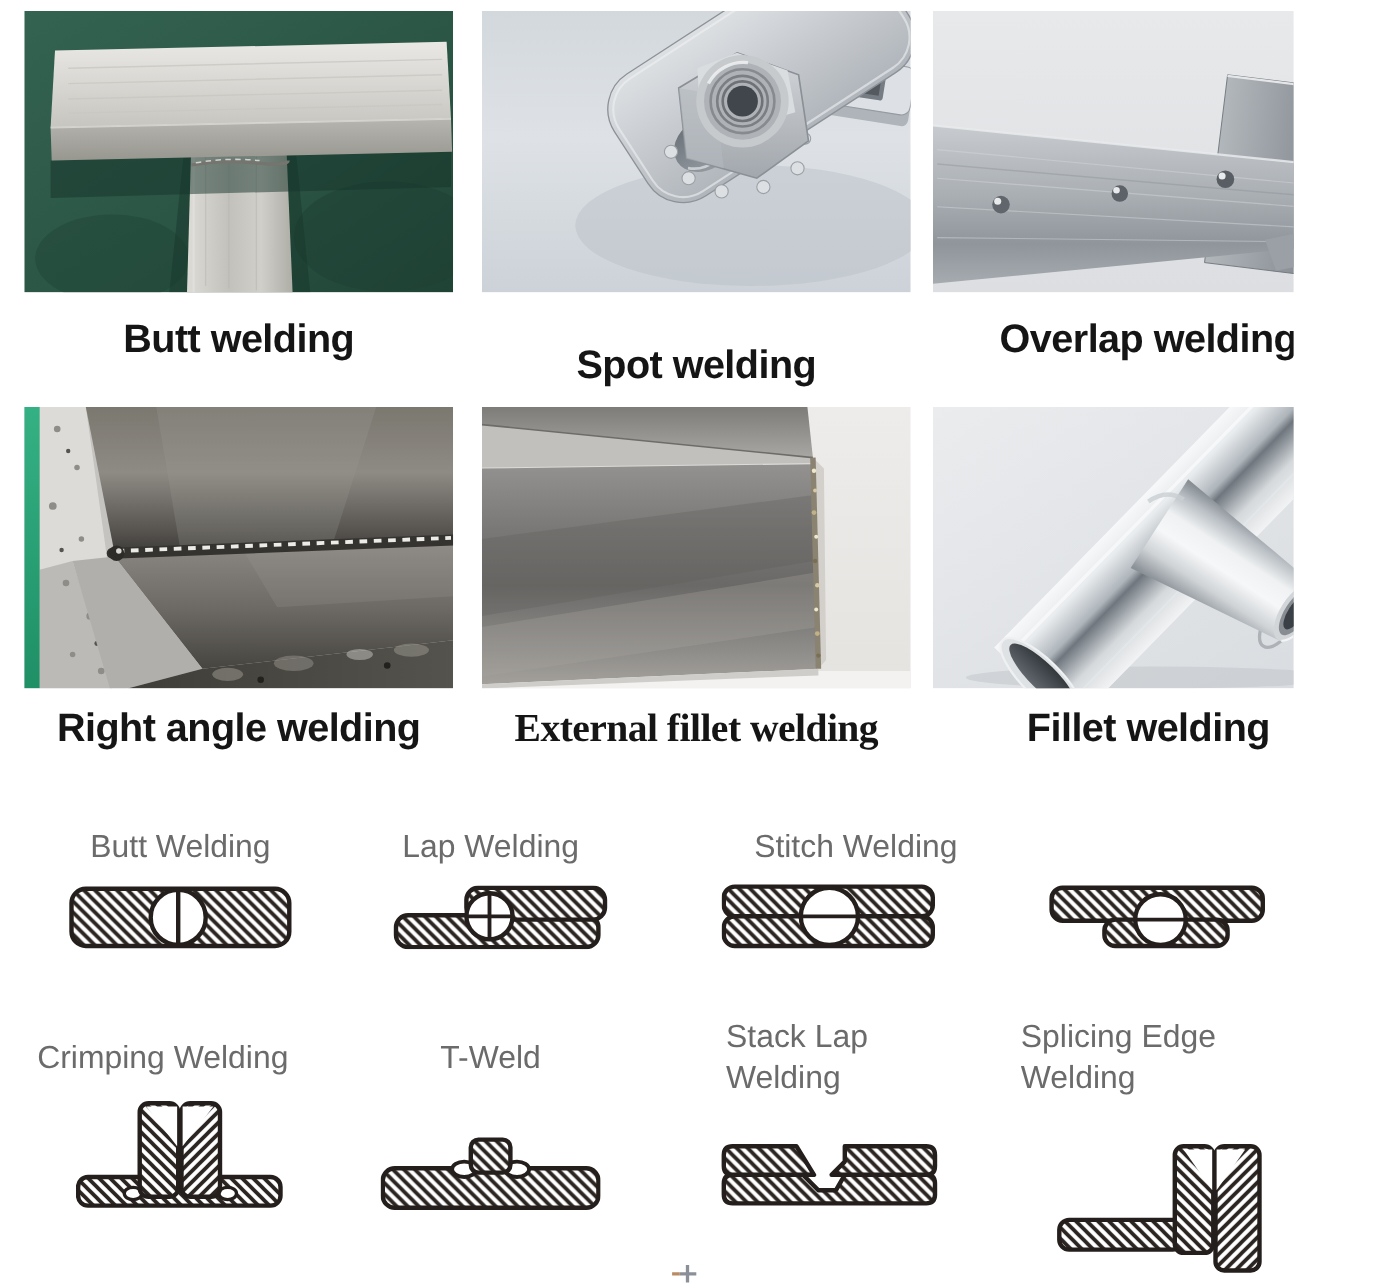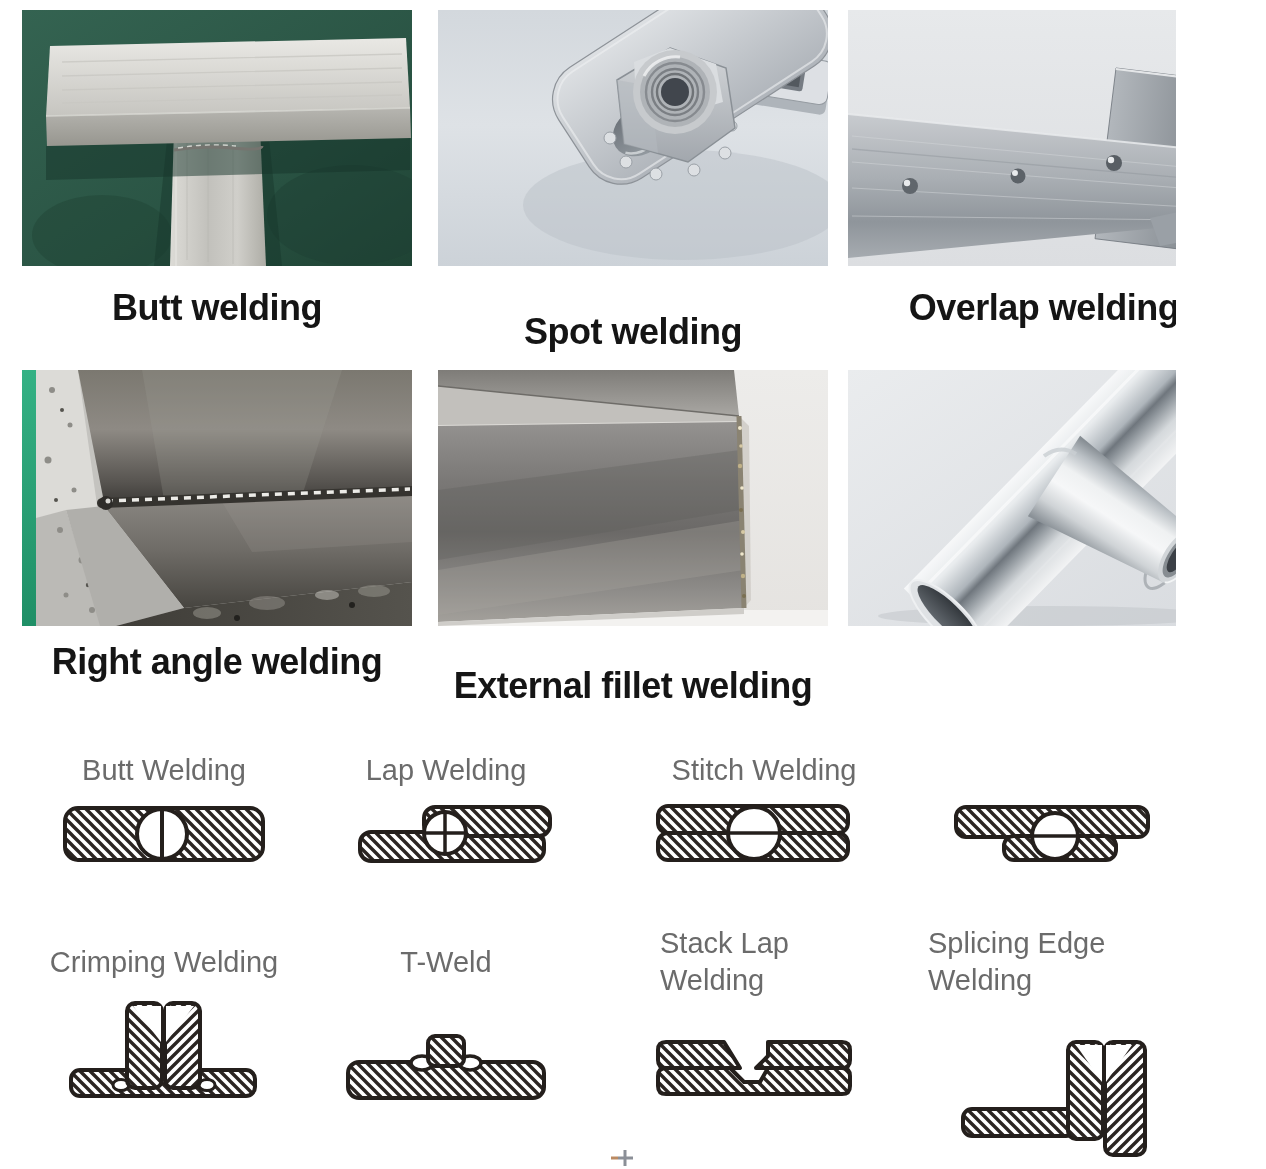--- a/index.html
+++ b/index.html
@@ -331,25 +331,26 @@
         <path d="M151,-29 A14,30 0 0 1 151,29" stroke="#f2f4f5" stroke-width="2" fill="none"></path>
       </g>
       <path d="M196,86 q16,-12 32,-2" stroke="#c9ced2" stroke-width="4" fill="none" opacity="0.8"></path>
     </svg>
   </div>
 
   <div class="cap" style="left:22px;top:282px;width:390px;">Butt welding</div>
   <div class="cap" style="left:438px;top:279px;width:390px;margin-top:27px;">Spot welding</div>
   <div class="cap" style="left:848px;top:282px;width:392px;">Overlap welding</div>
   <div class="cap" style="left:22px;top:636px;width:390px;">Right angle welding</div>
-  <div class="cap" style="left:438px;top:660px;width:390px;">External fillet welding</div>
+  <div class="cap" style="left:438px;top:636px;width:390px;font-family:Liberation Serif, serif;">External fillet welding</div>
+  <div class="cap" style="left:848px;top:636px;width:392px;">Fillet welding</div>
 
   <div class="dlabel dlabel1" style="left:44px;top:748px;">Butt Welding</div>
   <div class="dlabel dlabel1" style="left:326px;top:748px;">Lap Welding</div>
-  <div class="dlabel dlabel1" style="left:644px;top:748px;text-align:center;">Stitch Welding</div>
+  <div class="dlabel dlabel1" style="left:658px;top:748px;text-align:center;">Stitch Welding</div>
 
   <svg class="dsvg" style="left:62px;top:805px;" width="204" height="58" viewBox="0 0 204 58">
     <rect x="3" y="3" width="198" height="52" rx="13" fill="url(#hB)" stroke="#241f1c" stroke-width="4"></rect>
     <circle cx="100" cy="29" r="25" fill="#ffffff" stroke="#241f1c" stroke-width="4"></circle>
     <line x1="100" y1="5" x2="100" y2="53" stroke="#241f1c" stroke-width="4"></line>
   </svg>
 
   <svg class="dsvg" style="left:348px;top:805px;" width="206" height="58" viewBox="0 0 206 58">
     <rect x="12" y="27" width="184" height="29" rx="11" fill="url(#hB)" stroke="#241f1c" stroke-width="4"></rect>
     <rect x="76" y="2" width="126" height="29" rx="11" fill="url(#hB)" stroke="#241f1c" stroke-width="4"></rect>
@@ -365,21 +366,21 @@
     <line x1="73" y1="31" x2="123" y2="31" stroke="#241f1c" stroke-width="3.5"></line>
   </svg>
 
   <svg class="dsvg" style="left:952px;top:803px;" width="200" height="60" viewBox="0 0 200 60">
     <rect x="4" y="4" width="192" height="30" rx="10" fill="url(#hB)" stroke="#241f1c" stroke-width="4"></rect>
     <rect x="52" y="33" width="112" height="24" rx="10" fill="url(#hB)" stroke="#241f1c" stroke-width="4"></rect>
     <circle cx="103" cy="33" r="23" fill="#ffffff" stroke="#241f1c" stroke-width="4"></circle>
     <line x1="81" y1="33" x2="125" y2="33" stroke="#241f1c" stroke-width="3.5"></line>
   </svg>
 
-  <div class="dlabel" style="left:44px;top:922px;">Crimping Welding</div>
+  <div class="dlabel" style="left:28px;top:922px;">Crimping Welding</div>
   <div class="dlabel" style="left:326px;top:922px;">T-Weld</div>
   <div class="dlabel" style="left:660px;top:922px;">Stack Lap Welding</div>
   <div class="dlabel" style="left:928px;top:922px;">Splicing Edge Welding</div>
 
   <svg class="dsvg" style="left:69px;top:1000px;" width="190" height="100" viewBox="0 0 190 100">
     <rect x="2" y="70" width="184" height="26" rx="9" fill="url(#hB)" stroke="#241f1c" stroke-width="4"></rect>
     <ellipse cx="52" cy="85" rx="8" ry="5.5" fill="#ffffff" stroke="#241f1c" stroke-width="3"></ellipse>
     <ellipse cx="138" cy="85" rx="8" ry="5.5" fill="#ffffff" stroke="#241f1c" stroke-width="3"></ellipse>
     <rect x="58" y="3" width="35" height="85" rx="8" fill="url(#hB)" stroke="#241f1c" stroke-width="4"></rect>
     <rect x="96" y="3" width="35" height="85" rx="8" fill="url(#hF)" stroke="#241f1c" stroke-width="4"></rect>

